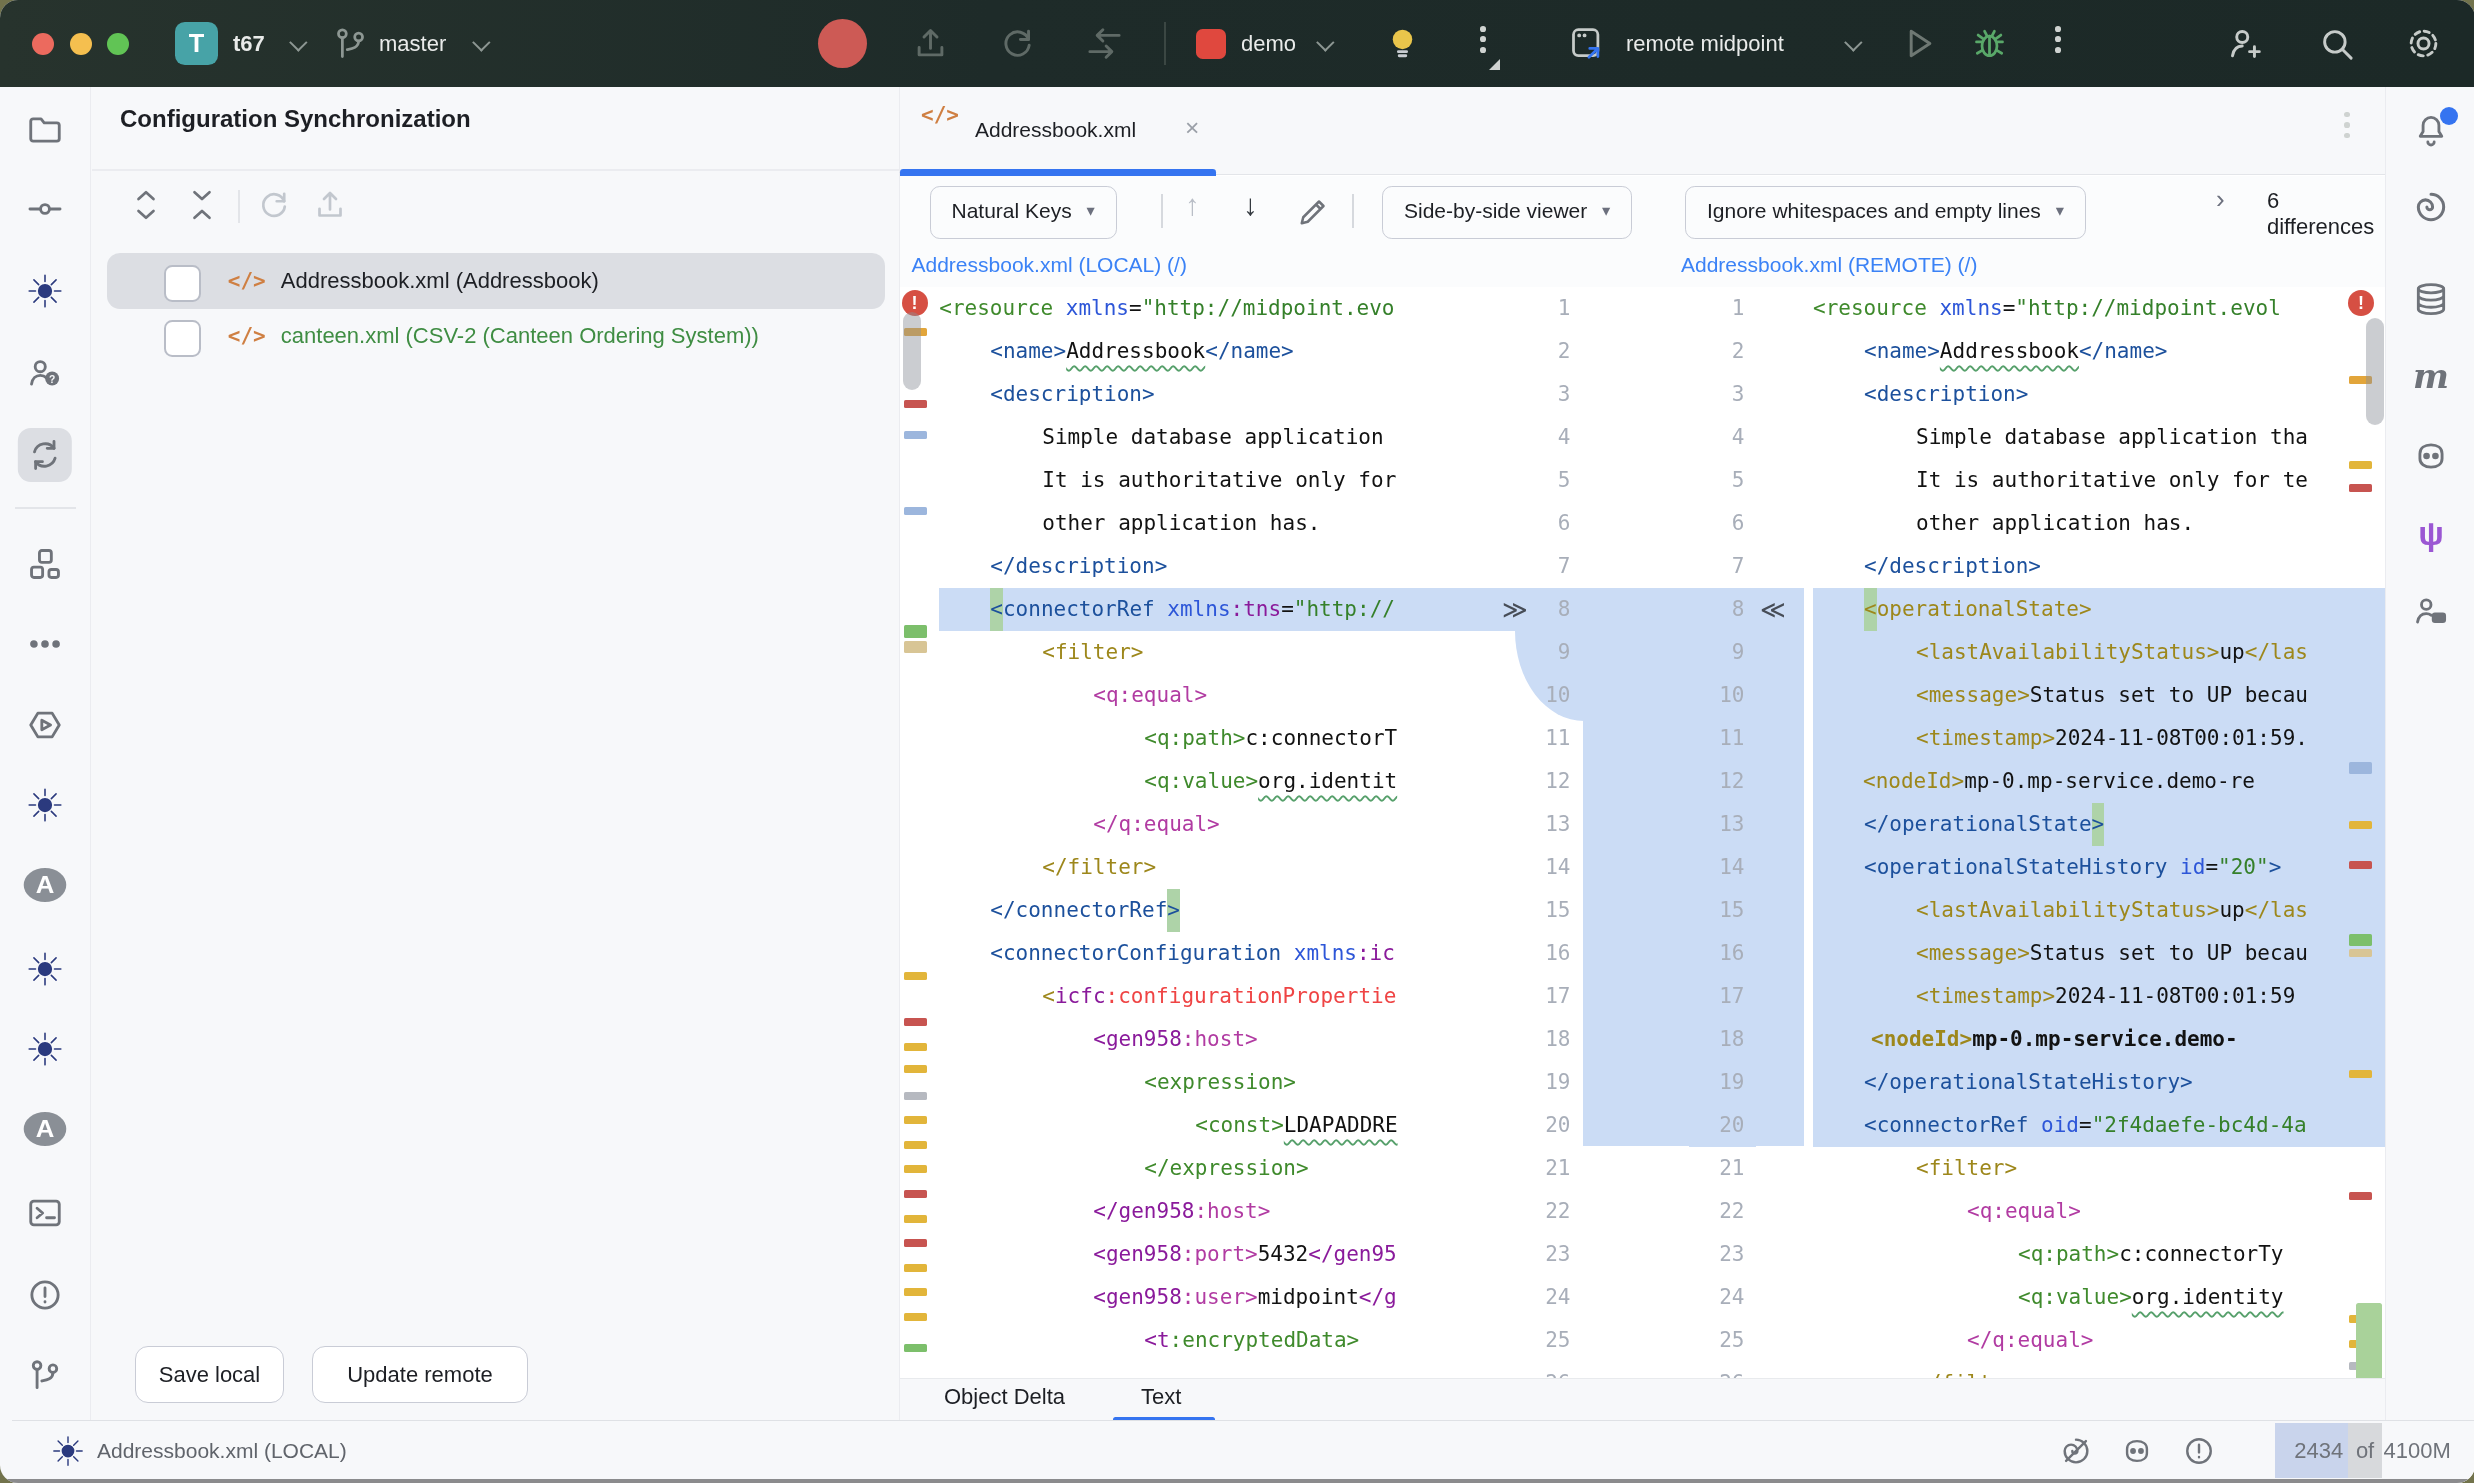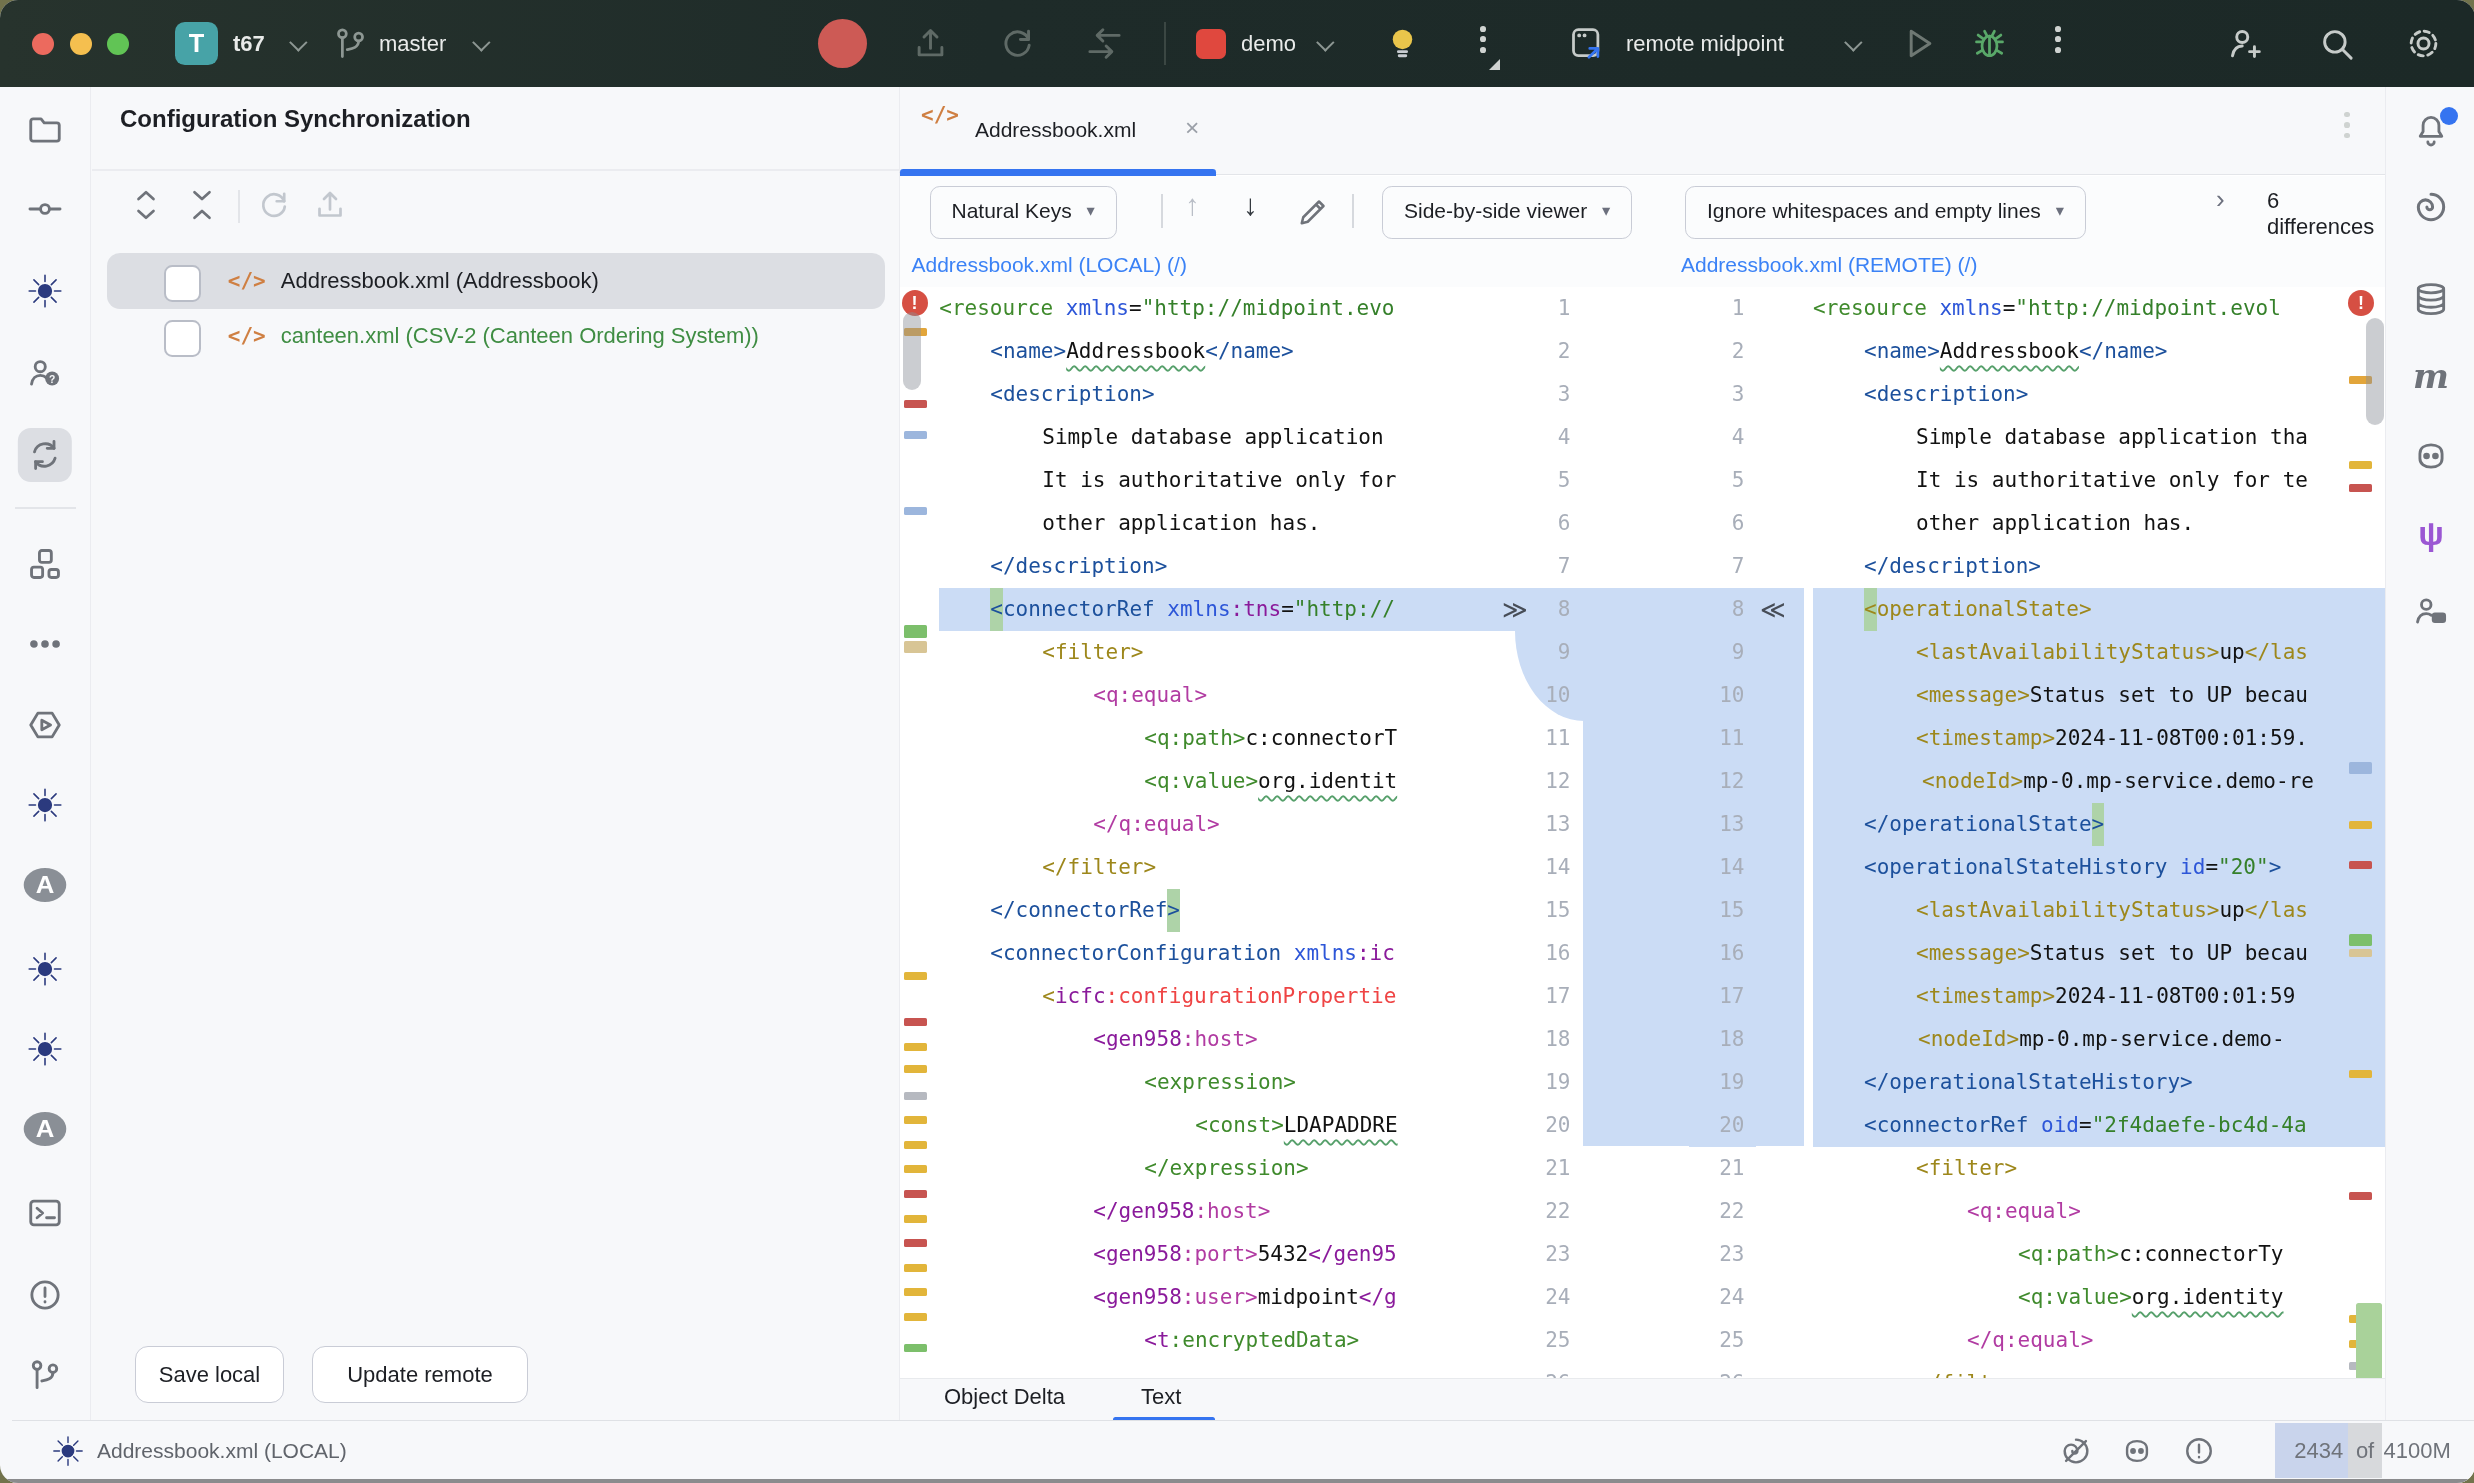--- a/index.html
+++ b/index.html
@@ -428,27 +428,27 @@
           <div class="code-line" style="padding-left: 51px;"><span style="color: rgb(28, 80, 156);">&lt;name&gt;</span><span class="sq" style="color: rgb(18, 18, 18);">Addressbook</span><span style="color: rgb(28, 80, 156);">&lt;/name&gt;</span></div>
           <div class="code-line" style="padding-left: 51px;"><span style="color: rgb(28, 80, 156);">&lt;description&gt;</span></div>
           <div class="code-line" style="padding-left: 103px;"><span style="color: rgb(18, 18, 18);">Simple database application tha</span></div>
           <div class="code-line" style="padding-left: 103px;"><span style="color: rgb(18, 18, 18);">It is authoritative only for te</span></div>
           <div class="code-line" style="padding-left: 103px;"><span style="color: rgb(18, 18, 18);">other application has.</span></div>
           <div class="code-line" style="padding-left: 51px;"><span style="color: rgb(28, 80, 156);">&lt;/description&gt;</span></div>
           <div class="code-line chg" style="padding-left: 51px;"><span class="chgtok" style="color: rgb(157, 135, 27);">&lt;</span><span style="color: rgb(157, 135, 27);">operationalState&gt;</span></div>
           <div class="code-line chg" style="padding-left: 103px;"><span style="color: rgb(157, 135, 27);">&lt;lastAvailabilityStatus&gt;</span><span style="color: rgb(18, 18, 18);">up</span><span style="color: rgb(157, 135, 27);">&lt;/las</span></div>
           <div class="code-line chg" style="padding-left: 103px;"><span style="color: rgb(157, 135, 27);">&lt;message&gt;</span><span style="color: rgb(18, 18, 18);">Status set to UP becau</span></div>
           <div class="code-line chg" style="padding-left: 103px;"><span style="color: rgb(157, 135, 27);">&lt;timestamp&gt;</span><span style="color: rgb(18, 18, 18);">2024-11-08T00:01:59.</span></div>
-          <div class="code-line chg" style="padding-left: 109px;"><span style="color: rgb(157, 135, 27);">&lt;nodeId&gt;</span><span style="color: rgb(18, 18, 18);">mp-0.mp-service.demo-re</span></div>
+          <div class="code-line chg" style="padding-left: 50px;"><span style="color: rgb(157, 135, 27);">&lt;nodeId&gt;</span><span style="color: rgb(18, 18, 18);">mp-0.mp-service.demo-re</span></div>
           <div class="code-line chg" style="padding-left: 51px;"><span style="color: rgb(28, 80, 156);">&lt;/operationalState</span><span class="chgtok" style="color: rgb(28, 80, 156);">&gt;</span></div>
           <div class="code-line chg" style="padding-left: 51px;"><span style="color: rgb(28, 80, 156);">&lt;operationalStateHistory</span><span style="color: rgb(18, 18, 18);"> </span><span style="color: rgb(45, 86, 216);">id</span><span style="color: rgb(18, 18, 18);">=</span><span style="color: rgb(53, 128, 42);">"20"</span><span style="color: rgb(28, 80, 156);">&gt;</span></div>
           <div class="code-line chg" style="padding-left: 103px;"><span style="color: rgb(157, 135, 27);">&lt;lastAvailabilityStatus&gt;</span><span style="color: rgb(18, 18, 18);">up</span><span style="color: rgb(157, 135, 27);">&lt;/las</span></div>
           <div class="code-line chg" style="padding-left: 103px;"><span style="color: rgb(157, 135, 27);">&lt;message&gt;</span><span style="color: rgb(18, 18, 18);">Status set to UP becau</span></div>
           <div class="code-line chg" style="padding-left: 103px;"><span style="color: rgb(157, 135, 27);">&lt;timestamp&gt;</span><span style="color: rgb(18, 18, 18);">2024-11-08T00:01:59</span></div>
-          <div class="code-line chg" style="padding-left: 105px;"><span style="color: rgb(157, 135, 27);">&lt;nodeId&gt;</span><span style="color: rgb(18, 18, 18);">mp-0.mp-service.demo-</span></div>
+          <div class="code-line chg" style="padding-left: 58px; font-weight: bold;"><span style="color: rgb(157, 135, 27);">&lt;nodeId&gt;</span><span style="color: rgb(18, 18, 18);">mp-0.mp-service.demo-</span></div>
           <div class="code-line chg" style="padding-left: 51px;"><span style="color: rgb(28, 80, 156);">&lt;/operationalStateHistory&gt;</span></div>
           <div class="code-line chg" style="padding-left: 51px;"><span style="color: rgb(28, 80, 156);">&lt;connectorRef</span><span style="color: rgb(18, 18, 18);"> </span><span style="color: rgb(45, 86, 216);">oid</span><span style="color: rgb(18, 18, 18);">=</span><span style="color: rgb(53, 128, 42);">"2f4daefe-bc4d-4a</span></div>
           <div class="code-line" style="padding-left: 103px;"><span style="color: rgb(157, 135, 27);">&lt;filter&gt;</span></div>
           <div class="code-line" style="padding-left: 154px;"><span style="color: rgb(177, 59, 162);">&lt;q:equal&gt;</span></div>
           <div class="code-line" style="padding-left: 205px;"><span style="color: rgb(63, 138, 44);">&lt;q:path&gt;</span><span style="color: rgb(18, 18, 18);">c:connectorTy</span></div>
           <div class="code-line" style="padding-left: 205px;"><span style="color: rgb(63, 138, 44);">&lt;q:value&gt;</span><span class="sq" style="color: rgb(18, 18, 18);">org.identity</span></div>
           <div class="code-line" style="padding-left: 154px;"><span style="color: rgb(177, 59, 162);">&lt;/q:equal&gt;</span></div>
           <div class="code-line" style="padding-left: 103px;"><span style="color: rgb(157, 135, 27);">&lt;/filter&gt;</span></div>
         </div>
       <div id="lmarks" class="abs" style="left:1.6px;top:0;width:28px;height:1091px">

